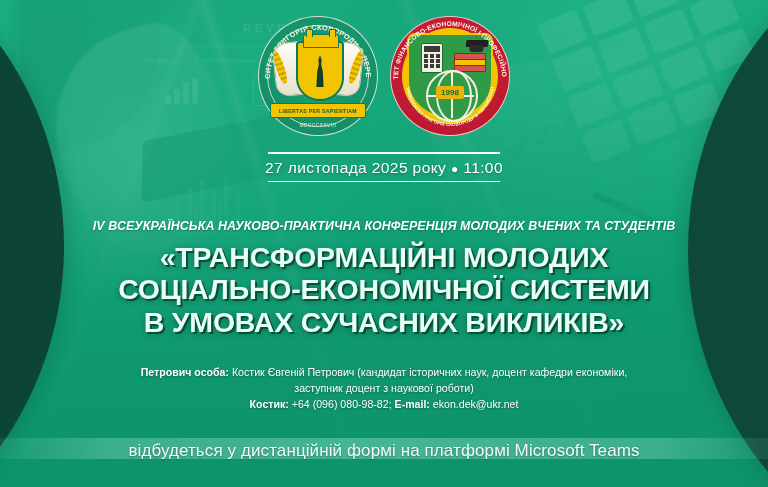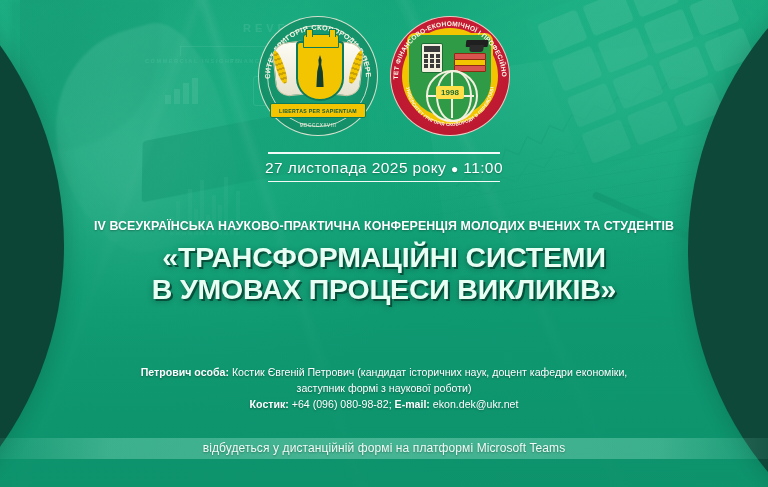--- a/index.html
+++ b/index.html
@@ -339,21 +339,21 @@
     width:48px; height:2px; background:#f3f0e0;
   }
   .globe-ov {
     position:absolute; left:8px; top:-2px;
     width:32px; height:48px; border:2px solid #f3f0e0; border-radius:50%;
   }
   .year-badge {
     position:absolute;
     left:50%; top: 70px; margin-left:-14px;
     width:28px; height:13px;
-    background:#fde047;
+    background:#eab308;
     border-radius:2px;
     display:flex; align-items:center; justify-content:center;
     font-size:8px; font-weight:700; color:#1d6b34;
     z-index:3;
   }
   .calc-icon {
     position:absolute; left: 31px; top: 27px;
     width: 22px; height: 30px;
     background:#f3f0e0; border:1.4px solid #1d6b34; border-radius:2px;
     padding:2px;
@@ -409,20 +409,21 @@
   }
   .dot { font-size: 12px; vertical-align: middle; }
 
   .conf-kicker {
     position:absolute; left:0; right:0; top: 219px;
     font-size: 12.4px;
     font-weight: 700;
     color: #ffffff;
     letter-spacing: .1px;
     text-shadow: 0 1px 2px rgba(0,0,0,.30);
+    font-style: italic;
   }
 
   .title {
     position:absolute; left:0; right:0; top: 241px;
     font-size: 28.5px;
     font-weight: 800;
     line-height: 1.14;
     color: #e8fff4;
     letter-spacing: -.2px;
     text-shadow: 2px 2px 0 rgba(6,70,52,.85), 0 2px 6px rgba(0,0,0,.35);
@@ -439,21 +440,21 @@
   .contacts b { font-weight: 700; }
   .contacts .ln { display:block; }
 
   .footer-band {
     position:absolute; left:0; right:0; top: 438px;
     height: 21px;
     background: linear-gradient(90deg, rgba(120,215,182,.10) 0%, rgba(150,228,200,.34) 14%, rgba(155,230,203,.40) 50%, rgba(150,228,200,.34) 86%, rgba(120,215,182,.10) 100%);
   }
   .footer-text {
     position:absolute; left:0; right:0; top: 441px;
-    font-size: 12px;
+    font-size: 17px;
     color: #f1fcf7;
     letter-spacing: .1px;
     text-shadow: 0 1px 2px rgba(0,0,0,.32);
   }
 </style>
 </head>
 <body>
 
 <div class="poster">
 
@@ -606,30 +607,31 @@
         <span>27 листопада 2025 року</span>
         <span class="dot">●</span>
         <span>11:00</span>
       </div>
       <div class="rule"></div>
     </div>
 
     <div class="conf-kicker">IV ВСЕУКРАЇНСЬКА НАУКОВО-ПРАКТИЧНА КОНФЕРЕНЦІЯ МОЛОДИХ ВЧЕНИХ ТА СТУДЕНТІВ</div>
 
     <div class="title">
-      <span>«ТРАНСФОРМАЦІЙНІ СИСТЕМИ</span>
-      <span>В УМОВАХ ПРОЦЕСИ ВИКЛИКІВ»</span>
+      <span>«ТРАНСФОРМАЦІЙНІ МОЛОДИХ</span>
+      <span>СОЦІАЛЬНО-ЕКОНОМІЧНОЇ СИСТЕМИ</span>
+      <span>В УМОВАХ СУЧАСНИХ ВИКЛИКІВ»</span>
     </div>
 
     <div class="contacts">
       <span class="ln">
         <b>Петрович особа:</b>
         <span>Костик Євгеній Петрович (кандидат історичних наук, доцент кафедри економіки,</span>
       </span>
-      <span class="ln">заступник формі з наукової роботи)</span>
+      <span class="ln">заступник доцент з наукової роботи)</span>
       <span class="ln">
         <b>Костик:</b>
         <span>+64 (096) 080-98-82;</span>
         <b>E-mail:</b>
         <span>ekon.dek@ukr.net</span>
       </span>
     </div>
 
     <div class="footer-band"></div>
     <div class="footer-text">відбудеться у дистанційній формі на платформі Microsoft Teams</div>

